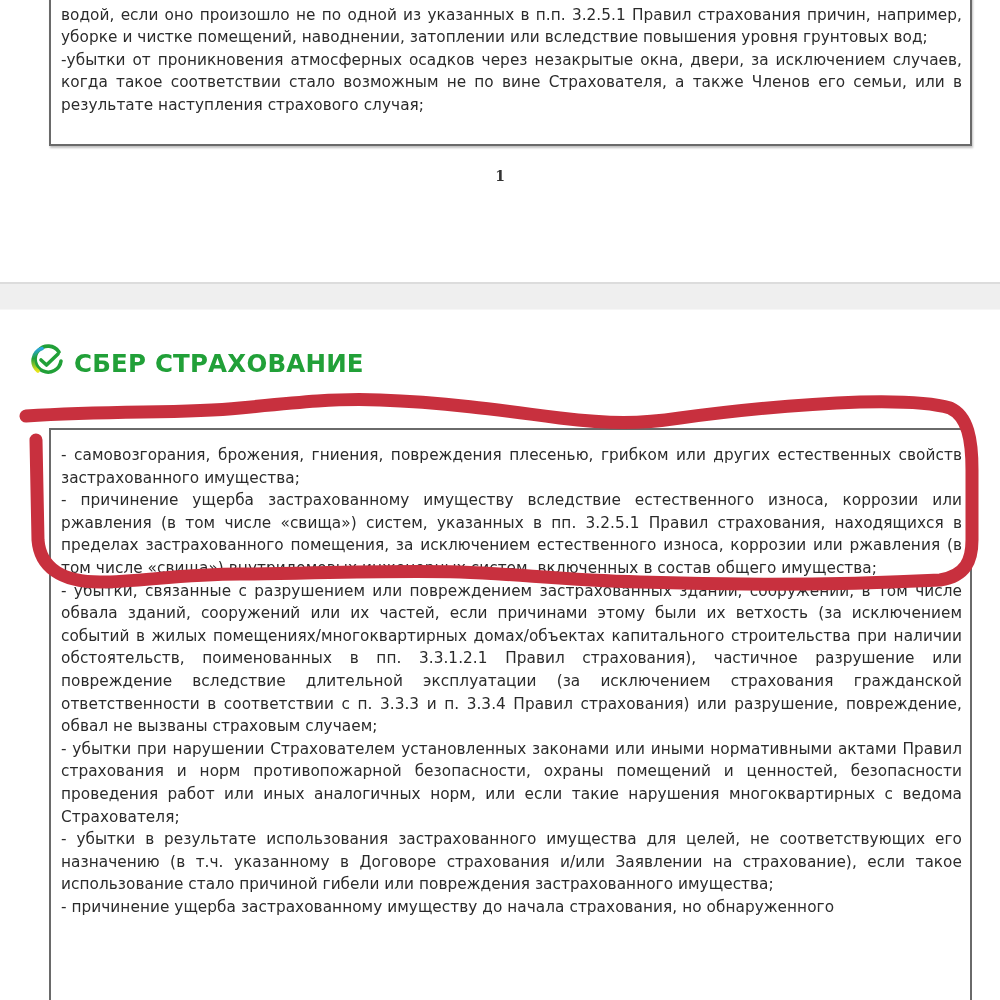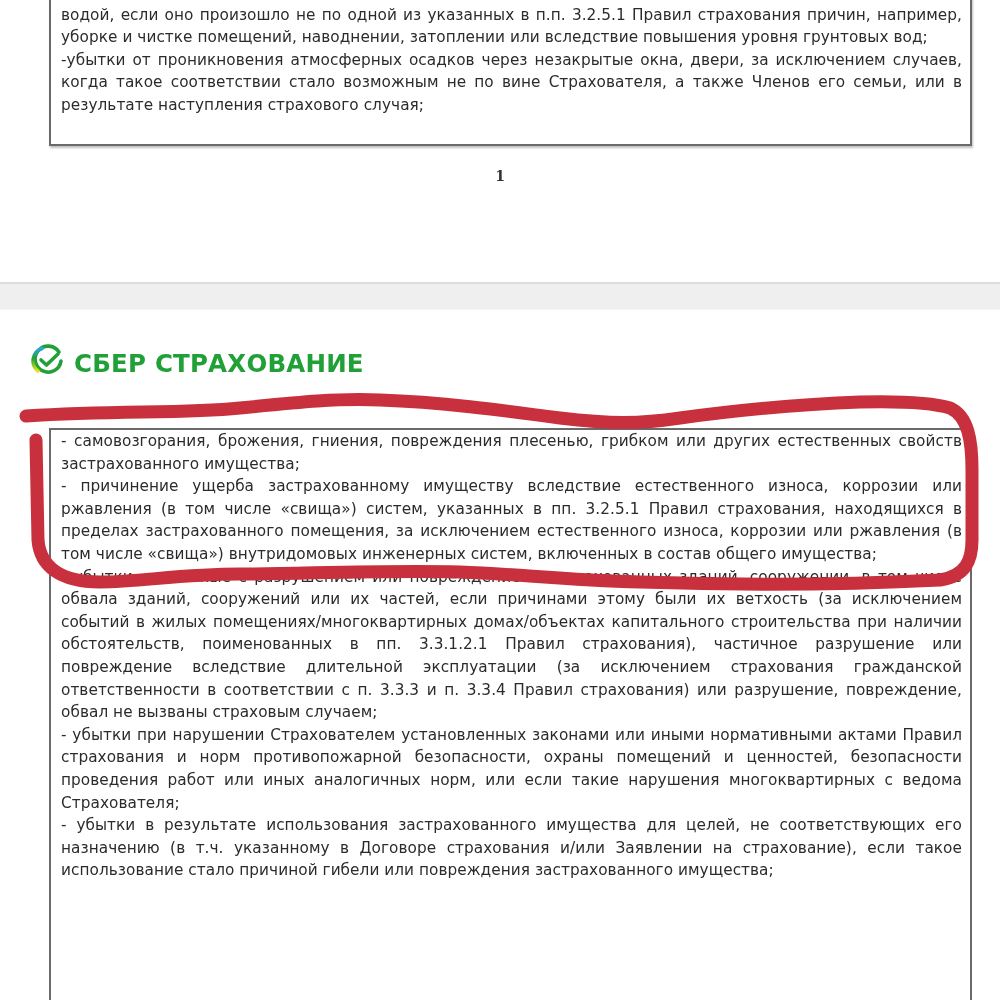--- a/index.html
+++ b/index.html
@@ -91,26 +91,27 @@
         </defs>
         <path d="M29 9 A13 13 0 1 0 31 18" fill="none" stroke="#21a038" stroke-width="3.6" stroke-linecap="round"></path>
         <path d="M12 5.5 A13 13 0 0 0 8 28" fill="none" stroke="url(#lg)" stroke-width="3.6" stroke-linecap="round"></path>
         <path d="M11 17 L16.5 22 L28 11" fill="none" stroke="#21a038" stroke-width="3.6" stroke-linecap="round" stroke-linejoin="round"></path>
       </svg>
     </span>
     <span class="logo-text">СБЕР СТРАХОВАНИЕ</span>
   </div>
 
   <div class="frame frame2">
-    <div class="para-wrap" style="padding-top:0;">
+    <div class="para-wrap" style="padding-top:14px;">
       <div class="para">- самовозгорания, брожения, гниения, повреждения плесенью, грибком или других естественных свойств застрахованного имущества;</div>
       <div class="para">- причинение ущерба застрахованному имуществу вследствие естественного износа, коррозии или ржавления (в том числе «свища») систем, указанных в пп. 3.2.5.1 Правил страхования, находящихся в пределах застрахованного помещения, за исключением естественного износа, коррозии или ржавления (в том числе «свища») внутридомовых инженерных систем, включенных в состав общего имущества;</div>
       <div class="para">- убытки, связанные с разрушением или повреждением застрахованных зданий, сооружении, в том числе обвала зданий, сооружений или их частей, если причинами этому были их ветхость (за исключением событий в жилых помещениях/многоквартирных домах/объектах капитального строительства при наличии обстоятельств, поименованных в пп. 3.3.1.2.1 Правил страхования), частичное разрушение или повреждение вследствие длительной эксплуатации (за исключением страхования гражданской ответственности в соответствии с п. 3.3.3 и п. 3.3.4 Правил страхования) или разрушение, повреждение, обвал не вызваны страховым случаем;</div>
       <div class="para">- убытки при нарушении Страхователем установленных законами или иными нормативными актами Правил страхования и норм противопожарной безопасности, охраны помещений и ценностей, безопасности проведения работ или иных аналогичных норм, или если такие нарушения многоквартирных с ведома Страхователя;</div>
       <div class="para">- убытки в результате использования застрахованного имущества для целей, не соответствующих его назначению (в т.ч. указанному в Договоре страхования и/или Заявлении на страхование), если такое использование стало причиной гибели или повреждения застрахованного имущества;</div>
+      <div class="para">- причинение ущерба застрахованному имуществу до начала страхования, но обнаруженного</div>
     </div>
   </div>
 </div>
 
 <svg class="annotation" viewBox="0 0 1000 1000">
   <path d="M26 416
            C 120 410, 180 414, 240 408
            C 300 402, 340 398, 380 400
            C 440 402, 500 410, 560 418
            C 610 424, 640 424, 680 418

